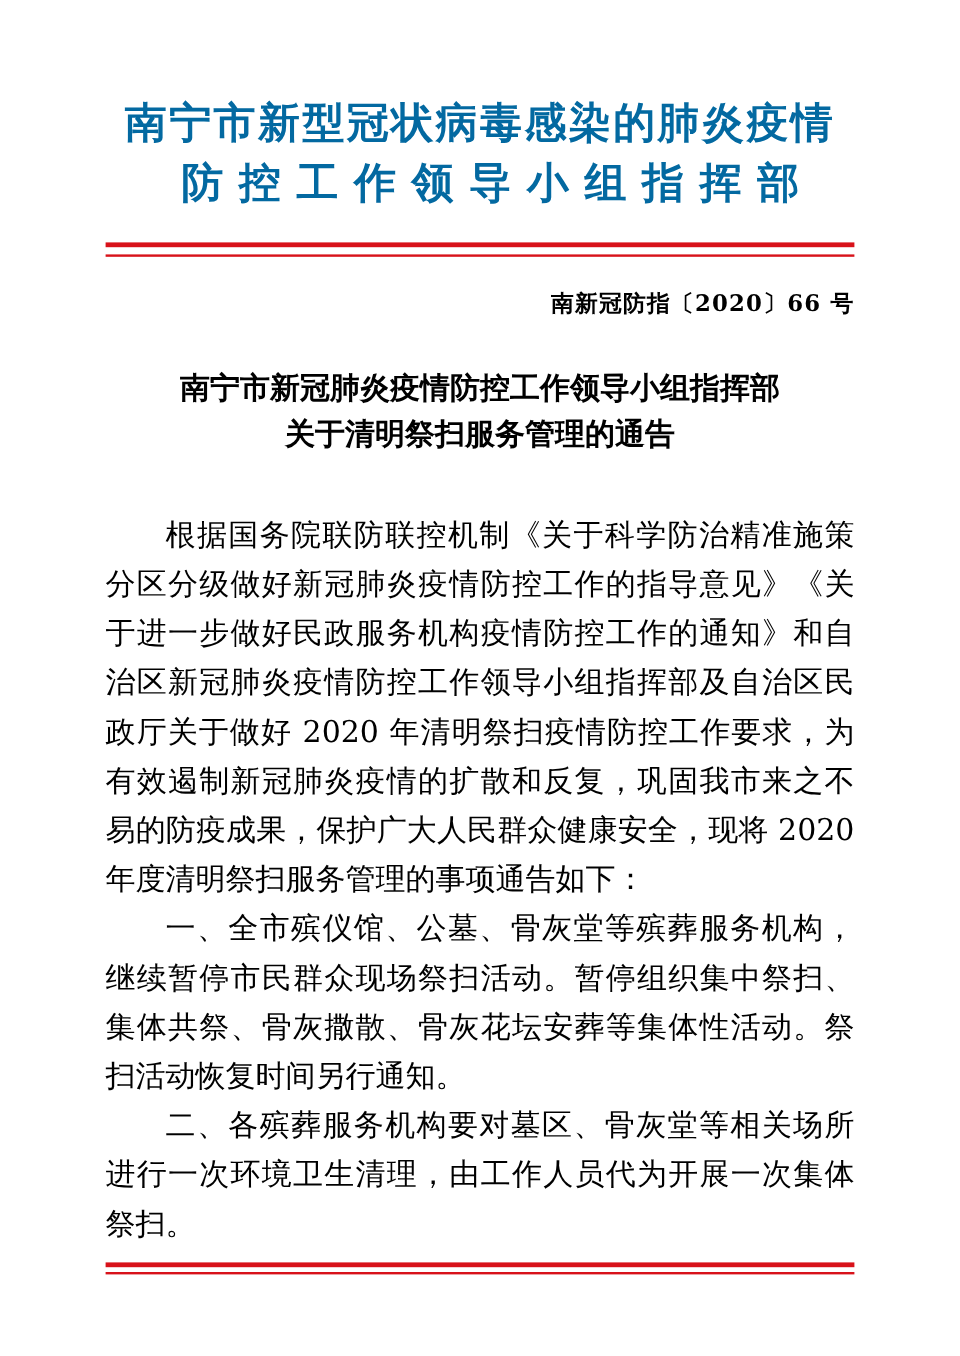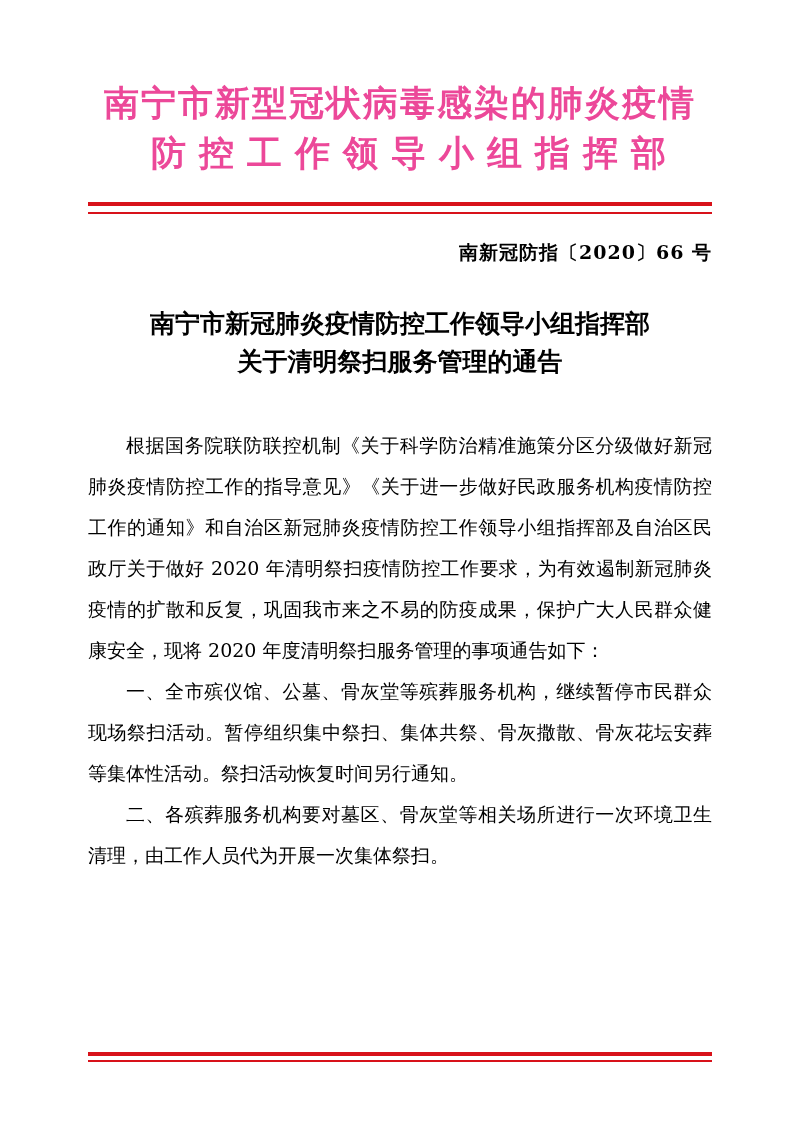--- a/index.html
+++ b/index.html
@@ -17,21 +17,21 @@
     font-family: "Liberation Serif", "DejaVu Serif", serif;
   }
   .masthead {
     position: absolute;
     left: 0;
     right: 0;
     top: 78px;
     text-align: center;
   }
   .masthead-line {
-    color: #ec4899;
+    color: #0369a1;
     font-family: "DejaVu Serif", "Liberation Serif", serif;
     font-weight: bold;
     font-size: 35px;
     line-height: 50px;
     letter-spacing: 2px;
     white-space: nowrap;
   }
   .masthead-line.l2 {
     letter-spacing: 13px;
     padding-left: 30px;
@@ -70,21 +70,21 @@
     font-weight: bold;
     font-size: 25px;
     line-height: 38px;
     color: #000;
   }
   .body-text {
     position: absolute;
     left: 88px;
     right: 88px;
     top: 425px;
-    font-size: 19px;
+    font-size: 25px;
     line-height: 41px;
     color: #000;
     text-align: justify;
     font-family: "DejaVu Serif", "Liberation Serif", serif;
   }
   .body-text p {
     margin: 0;
     text-indent: 2em;
   }
   .footer-rule-wrap {

